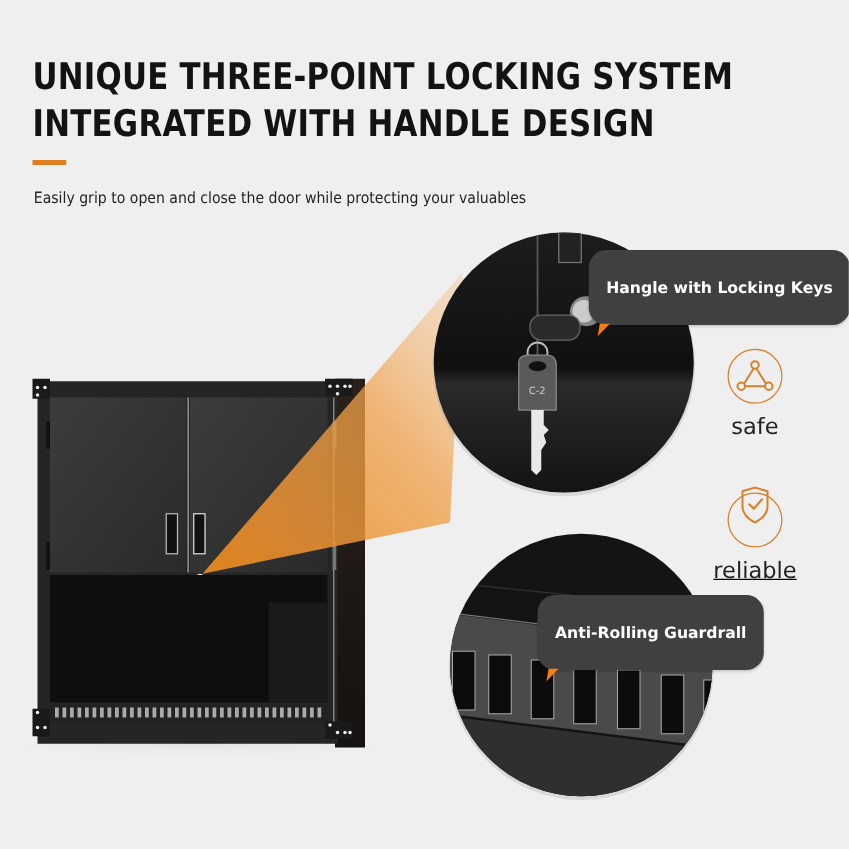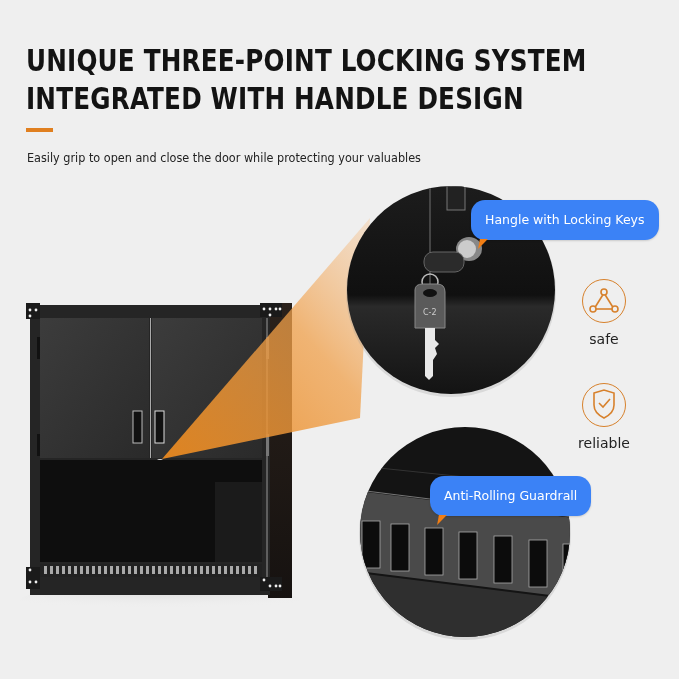--- a/index.html
+++ b/index.html
@@ -2,29 +2,29 @@
 <html><head>
 <meta charset="utf-8">
 <style>
   html,body{margin:0;padding:0;}
   body{width:679px;height:679px;background:#efefef;position:relative;overflow:hidden;font-family:"DejaVu Sans","Liberation Sans",sans-serif;}
   .title{position:absolute;left:26px;top:42px;margin:0;font-family:"DejaVu Sans Condensed","DejaVu Sans",sans-serif;font-weight:bold;font-size:29.5px;line-height:38px;color:#131313;letter-spacing:0.2px;white-space:nowrap;transform:scaleX(0.93);transform-origin:left top;}
   .title span{display:block;}
   .accent-bar{position:absolute;left:26px;top:128px;width:27px;height:4px;background:#e07f1f;}
   .subtitle{position:absolute;left:27px;top:150px;font-size:12.5px;color:#222;white-space:nowrap;transform:scaleX(0.9);transform-origin:left top;}
   svg.scene{position:absolute;left:0;top:0;}
-  .bubble{position:absolute;background:#3b82f6;color:#fff;border-radius:14px;font-size:12.5px;height:28px;line-height:28px;padding:6px 14px;white-space:nowrap;box-shadow:0 1px 2px rgba(0,0,0,.15);}
+  .bubble{position:absolute;background:#404040;color:#fff;border-radius:14px;font-size:12.5px;height:28px;line-height:28px;padding:16px 14px;white-space:nowrap;box-shadow:0 1px 2px rgba(0,0,0,.15);font-weight:bold;}
   .bubble::after{content:"";position:absolute;left:8px;bottom:-9px;width:0;height:0;border-left:8px solid #f27e14;border-right:0 solid transparent;border-bottom:10px solid transparent;transform:skewX(-10deg);}
   .b1{left:471px;top:200px;}
   .b2{left:430px;top:476px;}
   .feat{position:absolute;width:70px;text-align:center;}
   .feat .ring{width:44px;height:44px;border:1.6px solid #d7812c;border-radius:50%;margin:0 auto;display:flex;align-items:center;justify-content:center;box-sizing:border-box;}
-  .feat .lbl{font-size:14px;color:#222;margin-top:8px;}
+  .feat .lbl{font-size:18px;color:#222;margin-top:8px;}
   .f1{left:569px;top:279px;}
-  .f2{left:569px;top:383px;}
+  .f2{left:569px;top:394px;text-decoration:underline;}
 </style>
 </head>
 <body>
 
 <h1 class="title">
   <span>UNIQUE THREE-POINT LOCKING SYSTEM</span>
   <span>INTEGRATED WITH HANDLE DESIGN</span>
 </h1>
 <div class="accent-bar"></div>
 <div class="subtitle">Easily grip to open and close the door while protecting your valuables</div>

